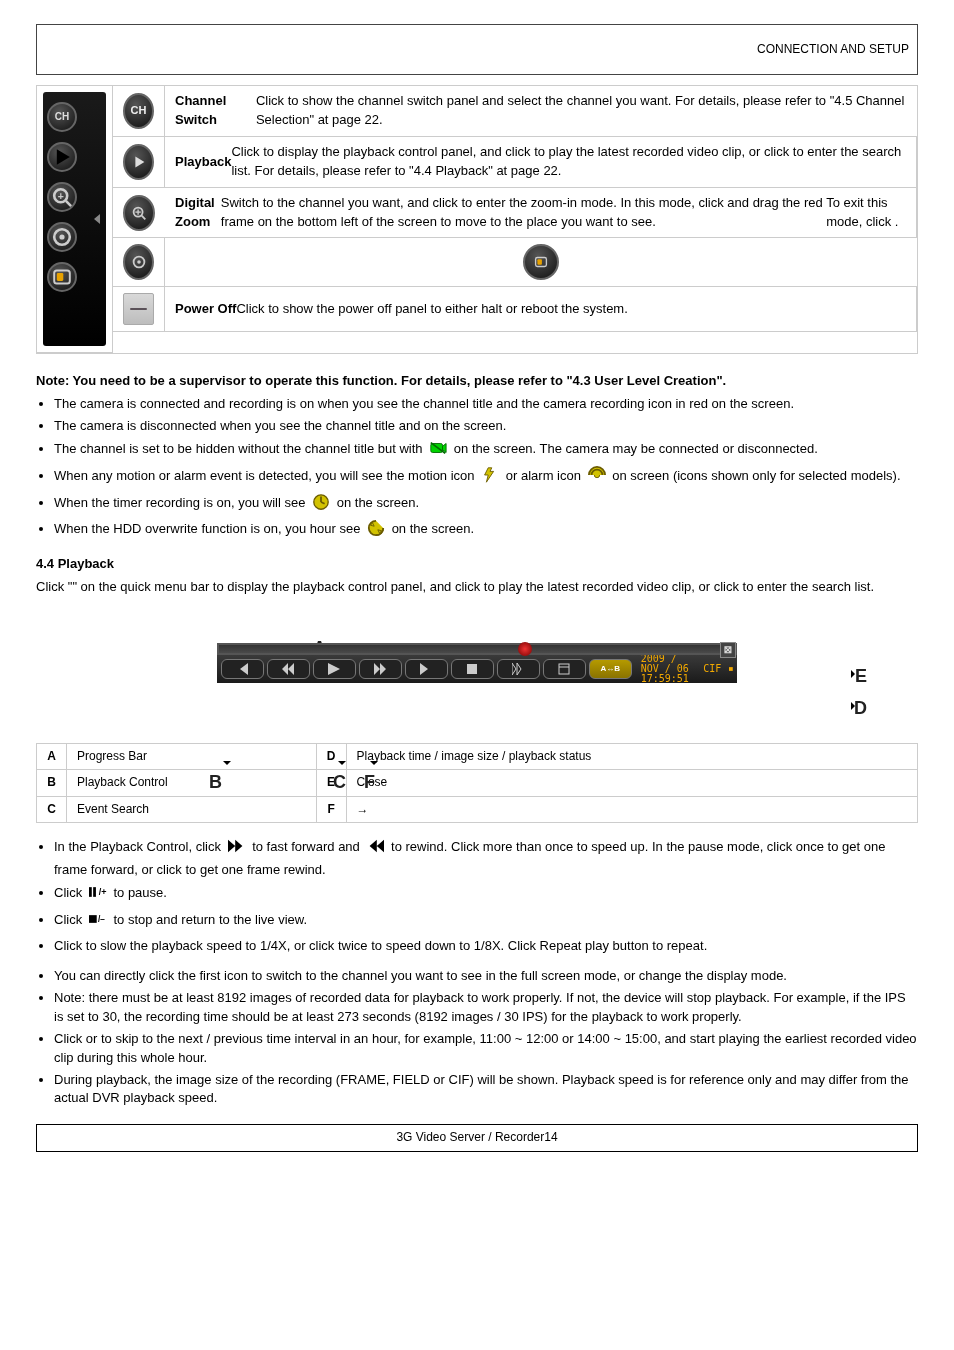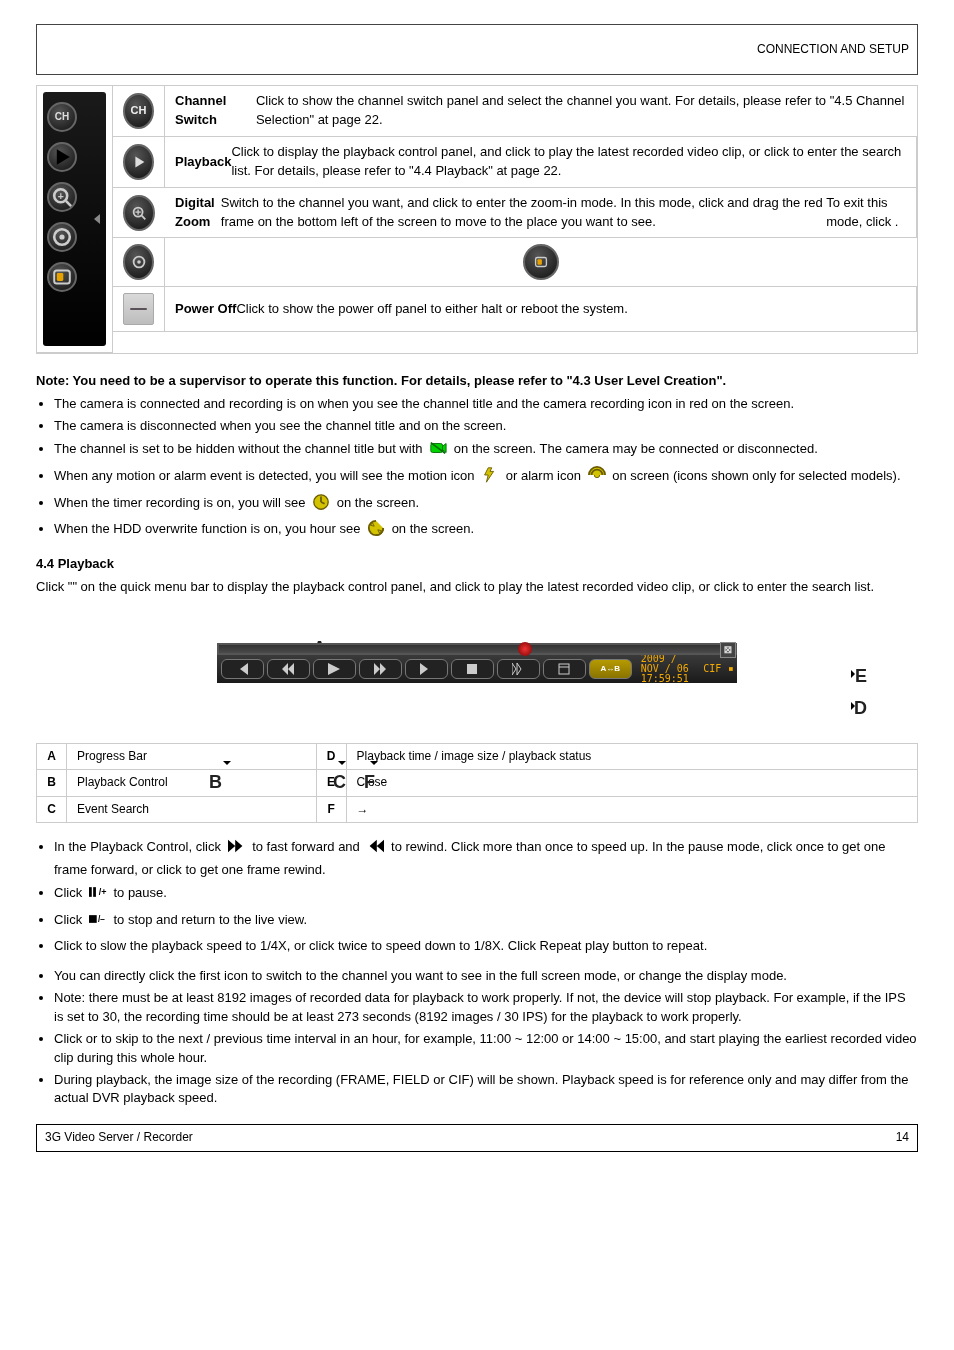--- a/index.html
+++ b/index.html
@@ -57,21 +57,21 @@
   .pb-callout.E{right:-40px;top:20px;}
   .pb-callout.D{right:-40px;top:52px;}
   .pb-arrow{position:absolute;color:#111;}
 
   
   .map-table{width:100%;border-collapse:collapse;margin:6px 0 14px;font-size:12px;}
   .map-table td{border:1px solid var(--cell-border);padding:4px 10px;vertical-align:top;}
   .map-table td:nth-child(1),.map-table td:nth-child(3){width:30px;text-align:center;font-weight:bold;}
 
   
-  .footer{border:1px solid #000;padding:4px 8px;margin-top:16px;display:flex;justify-content:space-between;font-size:12px;}
+  .footer{border:1px solid #000;padding:4px 8px;margin-top:16px;display:flex;justify-content:center;font-size:12px;}
 
   
   .svg-play{fill:#ddd;}
   .glyph-yellow svg *{fill:#d2c200;stroke:#6b5c00;}
   .glyph-green svg *{fill:#00d200;stroke:#006b00;}
 </style>
 </head>
 <body>
 <div class="page">
 

